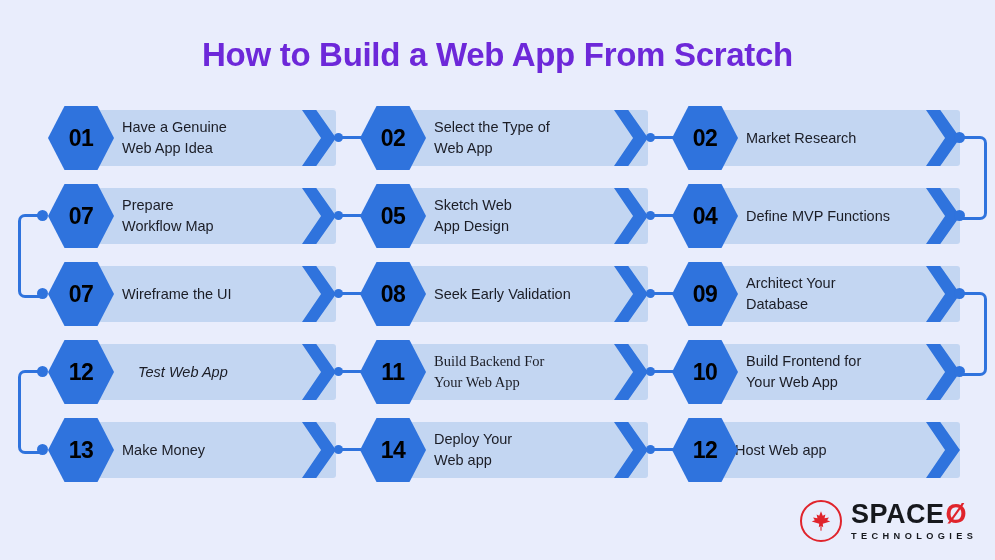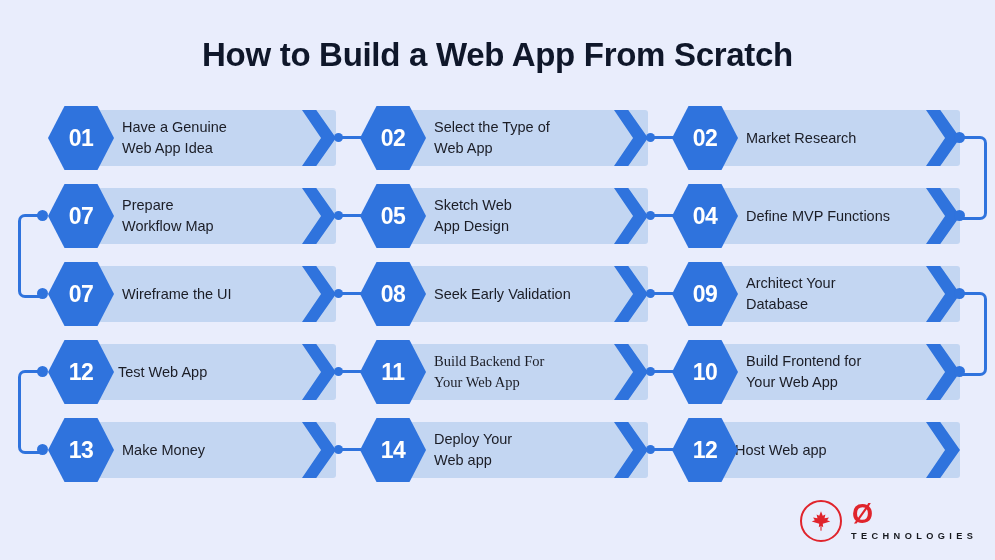--- a/index.html
+++ b/index.html
@@ -20,21 +20,21 @@
     background: #e9edfc;
   }
   .page-title {
     position: absolute;
     top: 36px;
     left: 0;
     width: 995px;
     text-align: center;
     font-size: 33px;
     font-weight: bold;
-    color: #0f172a;
+    color: #6d28d9;
     letter-spacing: -0.3px;
     font-family: "Liberation Sans", sans-serif;
   }
 
   .rows {
     position: absolute;
     top: 106px;
     left: 0;
     width: 995px;
   }
@@ -65,21 +65,21 @@
     width: 66px;
     height: 64px;
     background: #2f73dd;
     clip-path: polygon(25% 0%, 75% 0%, 100% 50%, 75% 100%, 25% 100%, 0% 50%);
     display: flex;
     align-items: center;
     justify-content: center;
     z-index: 3;
   }
   .step-num {
-    color: #ffffff;
+    color: #000000;
     font-size: 23px;
     font-weight: bold;
     letter-spacing: -0.5px;
     line-height: 1;
   }
   .step-label {
     position: absolute;
     top: 0;
     height: 64px;
     display: flex;
@@ -291,21 +291,21 @@
         <div class="conn-line" style="left: 644px; width: 34px;"></div>
         <div class="conn-dot" style="left: 646px;"></div>
       </div>
       <div class="row">
         <div class="chev r" style="left: 302px; top: 4px;"></div>
         <div class="step" style="left: 48px;">
           <div class="step-bar" style="width: 262px;"></div>
           <div class="step-hex">
             <span class="step-num">12</span>
           </div>
-          <div class="step-label" style="left: 70px; width: 198px;">Test Web App</div>
+          <div class="step-label" style="left: 90px; width: 198px; font-style: italic;">Test Web App</div>
         </div>
         <div class="chev r" style="left: 614px; top: 4px;"></div>
         <div class="step" style="left: 360px;">
           <div class="step-bar" style="width: 262px;"></div>
           <div class="step-hex">
             <span class="step-num">11</span>
           </div>
           <div class="step-label" style="left: 74px; width: 198px; font-family: Liberation Serif, serif;">Build Backend For
 Your Web App</div>
         </div>
@@ -370,19 +370,20 @@
 
   <div class="logo">
     <div class="logo-mark">
       <svg width="22" height="22" viewBox="0 0 100 100" aria-hidden="true">
         <path fill="#e0242c" d="M50 6 L58 26 L70 20 L66 38 L86 34 L78 47 L92 52 L58 62 L60 78 L50 72 L40 78 L42 62 L8 52 L22 47 L14 34 L34 38 L30 20 L42 26 Z"></path>
         <rect x="47.5" y="60" width="5" height="34" fill="#e0242c"></rect>
       </svg>
     </div>
     <div class="logo-text">
       <div class="logo-main">
+        <span>SPACE</span>
           <span class="logo-o">Ø</span>
       </div>
       <div class="logo-sub">TECHNOLOGIES</div>
     </div>
   </div>
 
 </div>
 
 </body></html>

